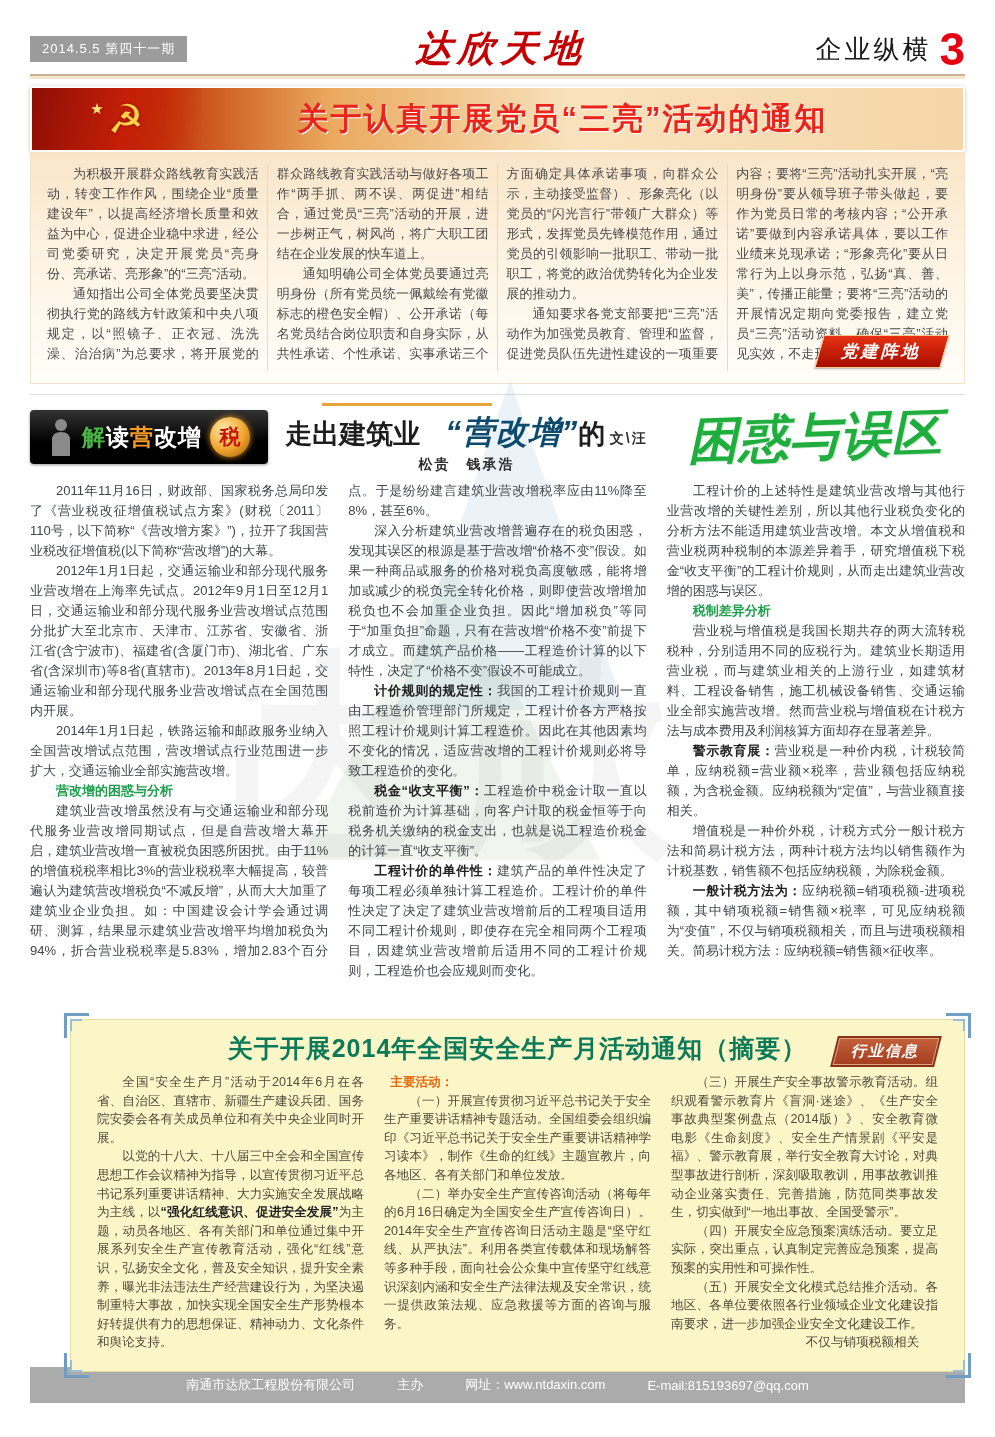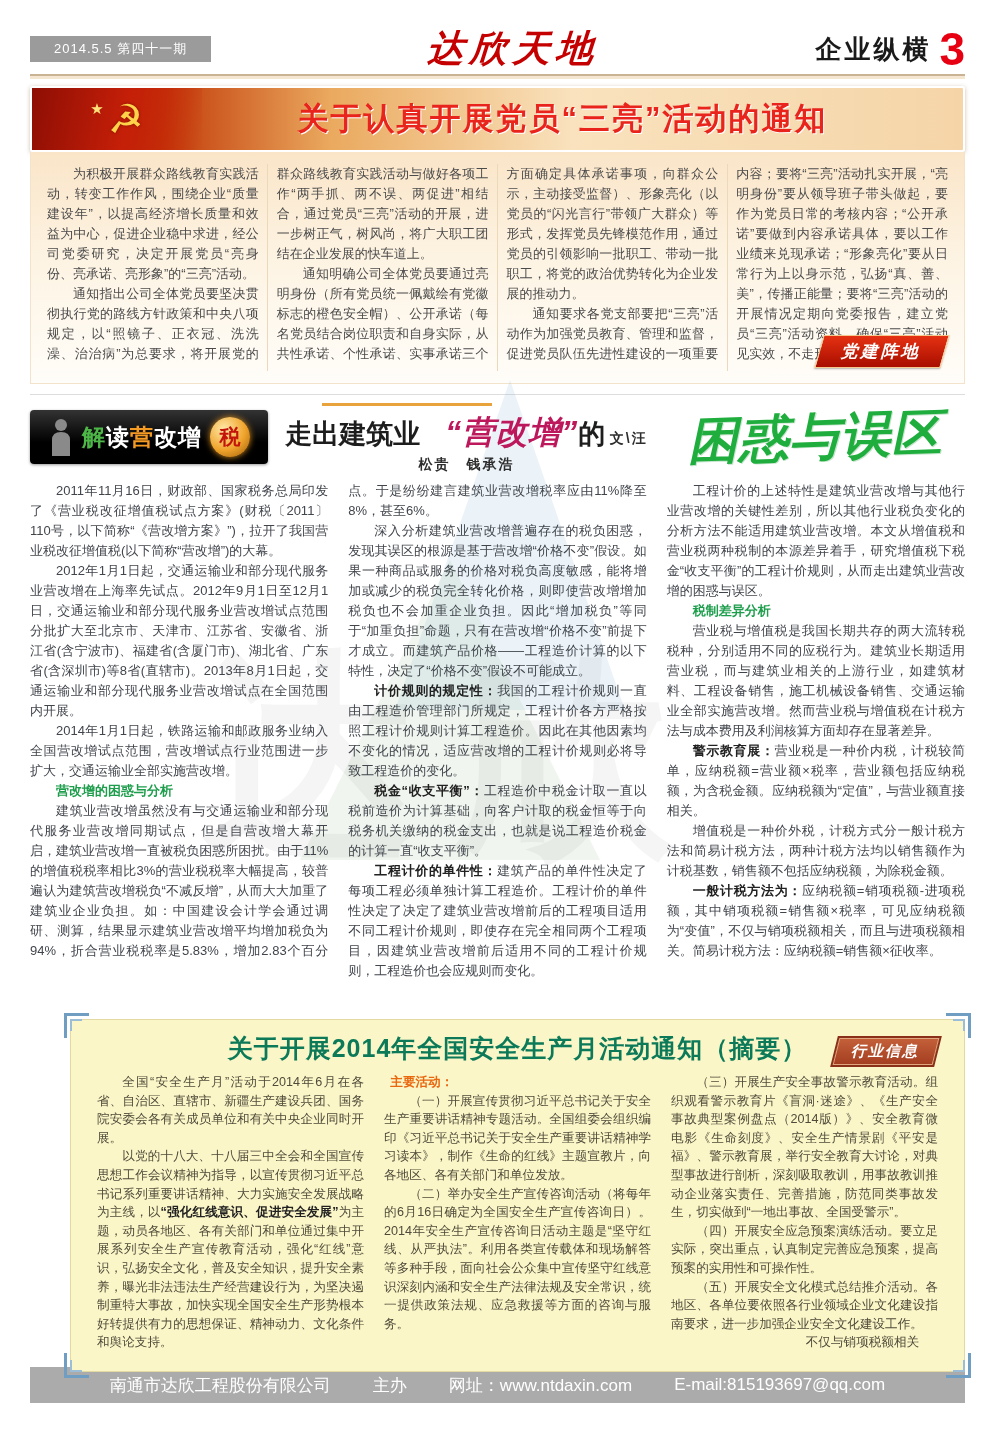--- a/index.html
+++ b/index.html
@@ -2,25 +2,25 @@
 <html><head>
 <meta charset="utf-8">
 <style>
   html,body{margin:0;padding:0;background:#ffffff;}
   body{width:995px;height:1437px;position:relative;font-family:"Liberation Sans",sans-serif;overflow:hidden;}
   .page{position:absolute;inset:0;padding:24px 30px 0;box-sizing:border-box;}
 
   
   .hdr{display:flex;align-items:center;justify-content:space-between;height:50px;
        border-bottom:2px solid #c9b393;box-shadow:0 3px 0 rgba(236,214,178,.6);}
-  .issue-badge{background:#9b9b9b;color:#fff;font-size:13px;padding:4px 24px;letter-spacing:1px;}
+  .issue-badge{background:#9b9b9b;color:#fff;font-size:13px;padding:4px 12px;letter-spacing:1px;}
   .masthead{color:#c40000;font-family:"DejaVu Serif",serif;font-style:italic;font-weight:bold;
             font-size:37px;letter-spacing:6px;transform:skewX(-4deg);}
   .sect{display:flex;align-items:center;gap:8px;}
-  .sect-title{font-size:26px;font-weight:bold;color:#1a1a1a;letter-spacing:3px;}
+  .sect-title{font-size:26px;font-weight:normal;color:#1a1a1a;letter-spacing:3px;}
   .page-num{font-size:46px;line-height:1;color:#e60012;font-weight:bold;font-family:"Liberation Sans",sans-serif;}
 
   
   .banner1{margin-top:10px;height:62px;border:2px solid #fff;border-radius:3px;
            box-shadow:0 1px 4px rgba(120,70,20,.35);display:flex;align-items:center;position:relative;
            background:linear-gradient(90deg,#9e1005 0%,#c23a08 14%,#eaa95e 32%,#f9e2bd 58%,#f5d5a8 100%);}
   .emblem{width:170px;height:100%;display:flex;align-items:center;justify-content:center;gap:4px;
           background:linear-gradient(100deg,#8e0e04 0%,#c51f08 55%,rgba(197,31,8,0) 100%);}
   .emblem .sickle{color:#ffd24a;font-size:40px;line-height:1;text-shadow:0 0 3px #7a0c00;}
   .emblem .star{color:#ffe27a;font-size:15px;transform:translateY(-10px);}
@@ -43,21 +43,21 @@
           display:flex;align-items:center;justify-content:center;gap:8px;flex:0 0 auto;box-shadow:0 1px 3px rgba(0,0,0,.4);}
   .kicker .fig{flex:0 0 auto;}
   .kicker-label{font-size:23px;font-weight:bold;letter-spacing:1px;white-space:nowrap;}
   .seal{width:40px;height:40px;border-radius:50%;flex:0 0 auto;
         background:radial-gradient(circle at 35% 30%,#ffe9a8,#f0a42c 55%,#9c5a08);
         display:flex;align-items:center;justify-content:center;box-shadow:0 0 6px #d98f1f;}
   .seal span{color:#c2140a;font-size:21px;font-weight:bold;font-family:"DejaVu Serif",serif;}
   .t2-mid{flex:1;text-align:center;position:relative;padding-top:10px;}
   .t2-line-top{position:absolute;top:2px;left:40px;width:170px;height:3px;background:#e8a33d;}
   .t2-phrase{font-size:27px;font-weight:bold;color:#1d1d1d;white-space:nowrap;}
-  .t2-hl{color:#be185d;font-style:italic;font-size:32px;font-weight:900;letter-spacing:1px;margin-left:25px;}
+  .t2-hl{color:#0c4a6e;font-style:italic;font-size:32px;font-weight:900;letter-spacing:1px;margin-left:25px;}
   .t2-underline{height:2px;background:#9fd4c0;margin:5px auto 4px;width:96%;}
   .byline{font-size:14px;color:#2d2d2d;font-weight:bold;letter-spacing:2px;}
   .t2-main{flex:0 0 auto;width:300px;text-align:center;font-family:"DejaVu Serif",serif;font-style:italic;
            font-weight:bold;font-size:50px;line-height:1;color:#1fae3d;letter-spacing:1px;
            transform:rotate(-2deg);text-shadow:1px 1px 0 rgba(30,150,60,.25);}
   .a2-body{margin-top:10px;height:524px;box-sizing:border-box;column-count:3;column-gap:20px;
            font-size:13px;line-height:20px;text-align:justify;color:#41454c;position:relative;overflow:hidden;}
   .subhead-green{color:#1e9e4c;font-weight:bold;}
   .lead{font-weight:bold;color:#212121;}
 
@@ -91,21 +91,21 @@
                 color:#fff;font-size:15px;font-weight:bold;letter-spacing:2px;padding:4px 16px;
                 transform:skewX(-14deg);border:2px solid #8a2f18;box-shadow:inset 0 0 0 1px #e0a77f;}
   .notice-body{column-count:3;column-gap:20px;font-size:12.6px;line-height:18.6px;text-align:justify;
                color:#4f4b3a;height:288px;overflow:hidden;}
   .subhead-orange{color:#e8670f;font-weight:bold;text-indent:0.5em;}
   .sig{text-align:right;text-indent:0;padding-right:1.5em;}
   .sig-date{text-align:right;text-indent:0;padding-right:3.2em;}
 
   
   .footer{position:absolute;left:30px;right:30px;bottom:34px;background:#ababab;height:36px;
-          display:flex;align-items:center;justify-content:center;gap:42px;color:#fff;font-size:17px;}
+          display:flex;align-items:center;justify-content:center;gap:42px;color:#fff;font-size:13px;}
   .footer span{white-space:nowrap;}
 </style>
 </head>
 <body>
 
 <div class="page">
 
   <div class="hdr">
     <span class="issue-badge">2014.5.5 第四十一期</span>
     <span class="masthead">达欣天地</span>

